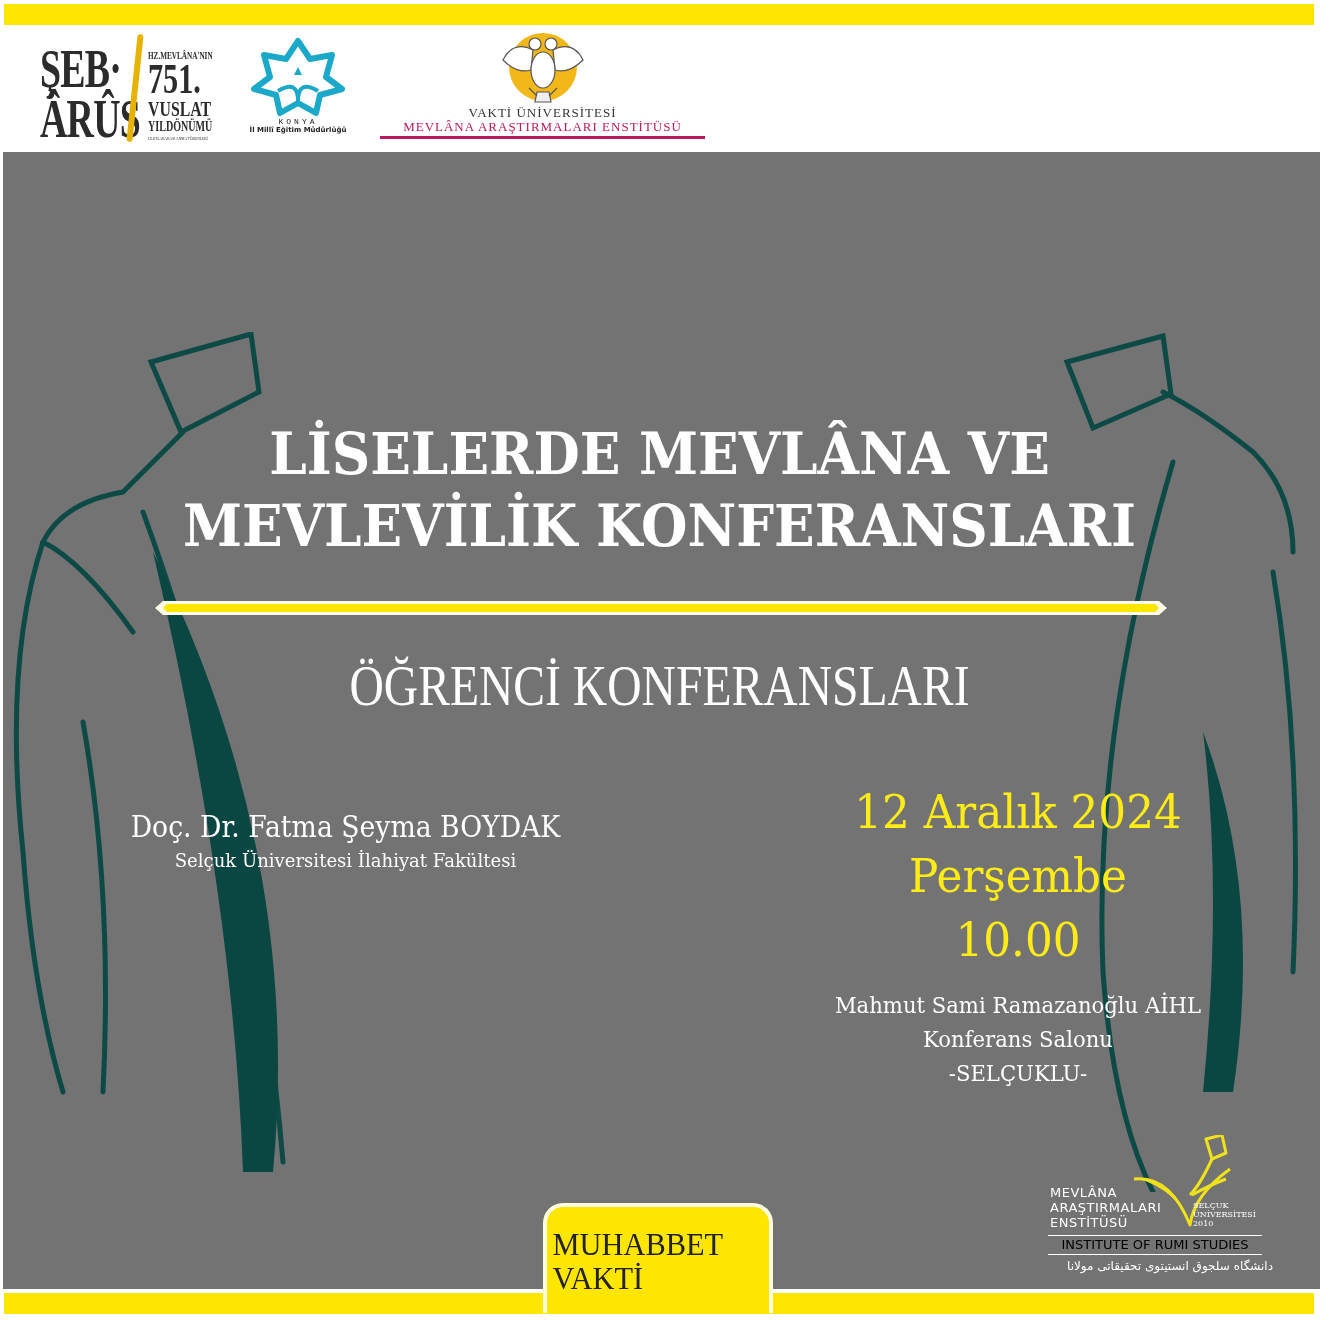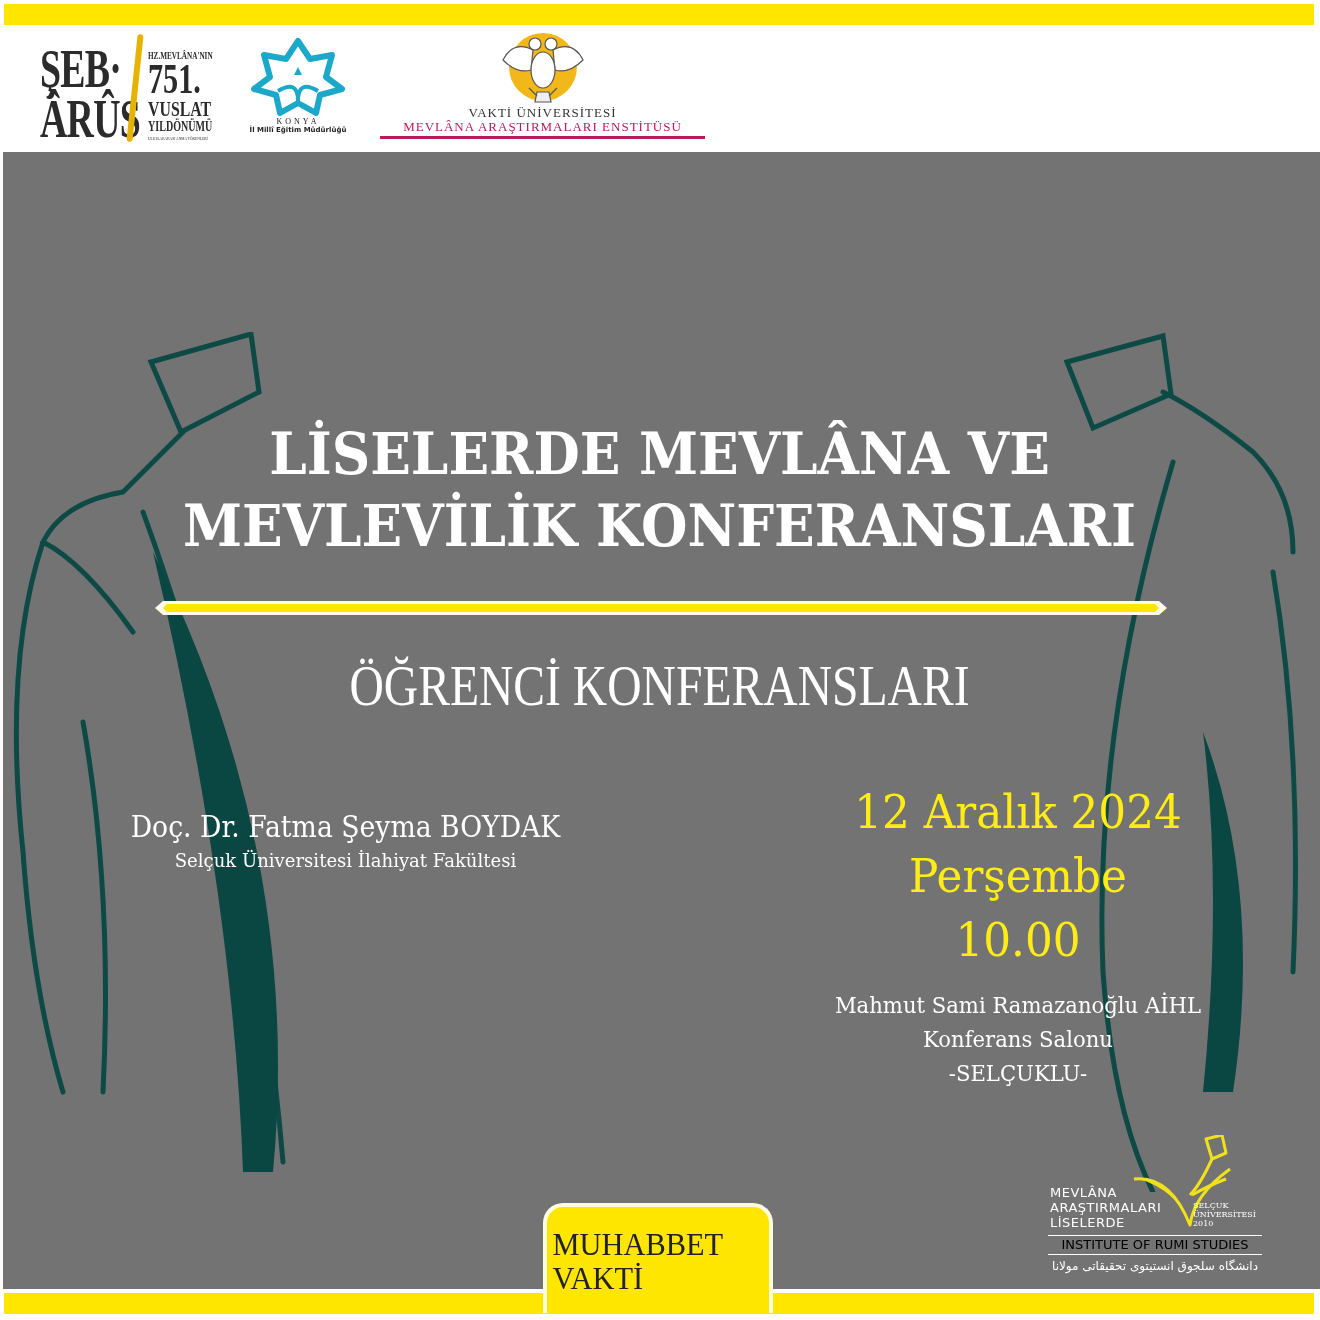--- a/index.html
+++ b/index.html
@@ -23,21 +23,21 @@
     .sa-small { position: absolute; left: 108px; font-family: "Liberation Serif", serif; color: #2b2b2b; transform: scaleX(0.72); transform-origin: left top; white-space: nowrap; }
     .sa-hz { top: 20px; font-size: 10px; font-weight: bold; }
     .sa-751 { top: 28px; font-size: 42px; font-weight: bold; line-height: 42px; }
     .sa-vuslat { top: 68px; font-size: 22px; font-weight: bold; line-height: 22px; }
     .sa-yil { top: 90px; font-size: 14px; font-weight: bold; line-height: 14px; }
     .sa-tiny { top: 106px; font-size: 5px; }
 
     
     .logo-konya { position: absolute; left: 246px; top: 35px; width: 104px; height: 110px; text-align: center; }
     .konya-emblem { display: block; margin: 0 auto; }
-    .konya-name { font-family: Liberation Serif, serif; font-size: 8px; letter-spacing: 3px; color: #222; margin-top: 0px; }
+    .konya-name { font-family: Liberation Mono, monospace; font-size: 8px; letter-spacing: 3px; color: #222; margin-top: 0px; }
     .konya-sub { font-family: "DejaVu Sans", sans-serif; font-size: 7px; font-weight: bold; color: #222; white-space: nowrap; }
 
     
     .logo-selcuk { position: absolute; left: 380px; top: 30px; width: 325px; height: 115px; text-align: center; }
     .selcuk-emblem { display: block; margin: 0 auto; }
     .selcuk-line1 { font-family: "Liberation Serif", serif; font-size: 13px; color: #333; letter-spacing: 1px; margin-top: 2px; line-height: 14px; }
     .selcuk-line2 { font-family: "Liberation Serif", serif; font-size: 13px; color: #be185d; letter-spacing: 1px; line-height: 14px; border-bottom: 3px solid #be185d; padding-bottom: 2px; }
 
     
     .panel { position: absolute; left: 3px; top: 152px; width: 1317px; height: 1137px; background: #737373; overflow: hidden; }
@@ -60,21 +60,21 @@
     .event-date, .event-day, .event-time { color: #ffec16; font-family: "DejaVu Serif", serif; font-size: 46px; line-height: 64px; transform: scaleX(0.95); }
     .venue { position: absolute; left: 780px; top: 836px; width: 470px; text-align: center; color: #fff; font-family: "DejaVu Serif", serif; font-size: 23px; line-height: 34px; transform: scaleX(0.92); }
 
     .badge { position: absolute; left: 543px; top: 1203px; width: 230px; height: 110px; background: #ffe600; border: 4px solid #fffde0; border-bottom: none; border-radius: 20px 20px 0 0; box-sizing: border-box; text-align: left; z-index: 5; }
     .badge-text { font-family: "Liberation Serif", serif; font-size: 32px; line-height: 34px; color: #222; padding-top: 20px; transform: scaleX(0.95); }
 
     .logo-rumi { position: absolute; left: 1040px; top: 1135px; width: 235px; height: 145px; z-index: 4; }
     .rumi-tr { position: absolute; left: 10px; top: 50px; width: 116px; text-align: left; color: #fff; font-family: "DejaVu Sans", sans-serif; font-size: 13px; line-height: 15px; letter-spacing: 0.5px; }
     .rumi-su { position: absolute; left: 153px; top: 66px; color: #fff; font-family: "DejaVu Serif", serif; font-size: 8px; line-height: 9px; }
     .rumi-en { position: absolute; left: 8px; top: 100px; width: 214px; border-top: 1px solid #fff; border-bottom: 1px solid #fff; color: #000000; font-family: "DejaVu Sans", sans-serif; font-size: 13px; line-height: 18px; text-align: center; white-space: nowrap; }
-    .rumi-fa { position: absolute; left: 8px; top: 124px; width: 214px; color: #fff; font-family: "DejaVu Sans", sans-serif; font-size: 12px; text-align: center; direction: rtl; white-space: nowrap; }
+    .rumi-fa { position: absolute; left: 23px; top: 124px; width: 214px; color: #fff; font-family: "DejaVu Sans", sans-serif; font-size: 12px; text-align: center; direction: rtl; white-space: nowrap; }
   </style>
 </head>
 <body>
 
 <div class="bar-yellow top-bar"></div>
 
 <div class="header"></div>
 
 <div class="logo-sebiarus">
   <div class="sa-big sa-seb">ŞEB·</div>
@@ -169,21 +169,21 @@
       <path d="M76 4 L92 0 L96 18 L82 24 Z"></path>
       <path d="M82 24 Q70 50 60 60"></path>
       <path d="M4 44 Q40 40 60 90 Q64 60 100 34"></path>
       <path d="M62 60 Q80 50 96 44"></path>
     </g>
     <path d="M10 44 Q44 46 58 86 Q46 56 10 44 Z" fill="#f0e21a"></path>
   </svg>
   <div class="rumi-tr">
     <div>MEVLÂNA</div>
     <div>ARAŞTIRMALARI</div>
-    <div>LİSELERDE</div>
+    <div>ENSTİTÜSÜ</div>
   </div>
   <div class="rumi-su">
     <div>SELÇUK</div>
     <div>ÜNİVERSİTESİ</div>
     <div>2010</div>
   </div>
   <div class="rumi-en">INSTITUTE OF  RUMI STUDIES</div>
   <div class="rumi-fa">دانشگاه سلجوق انستیتوی تحقیقاتی مولانا</div>
 </div>
 

